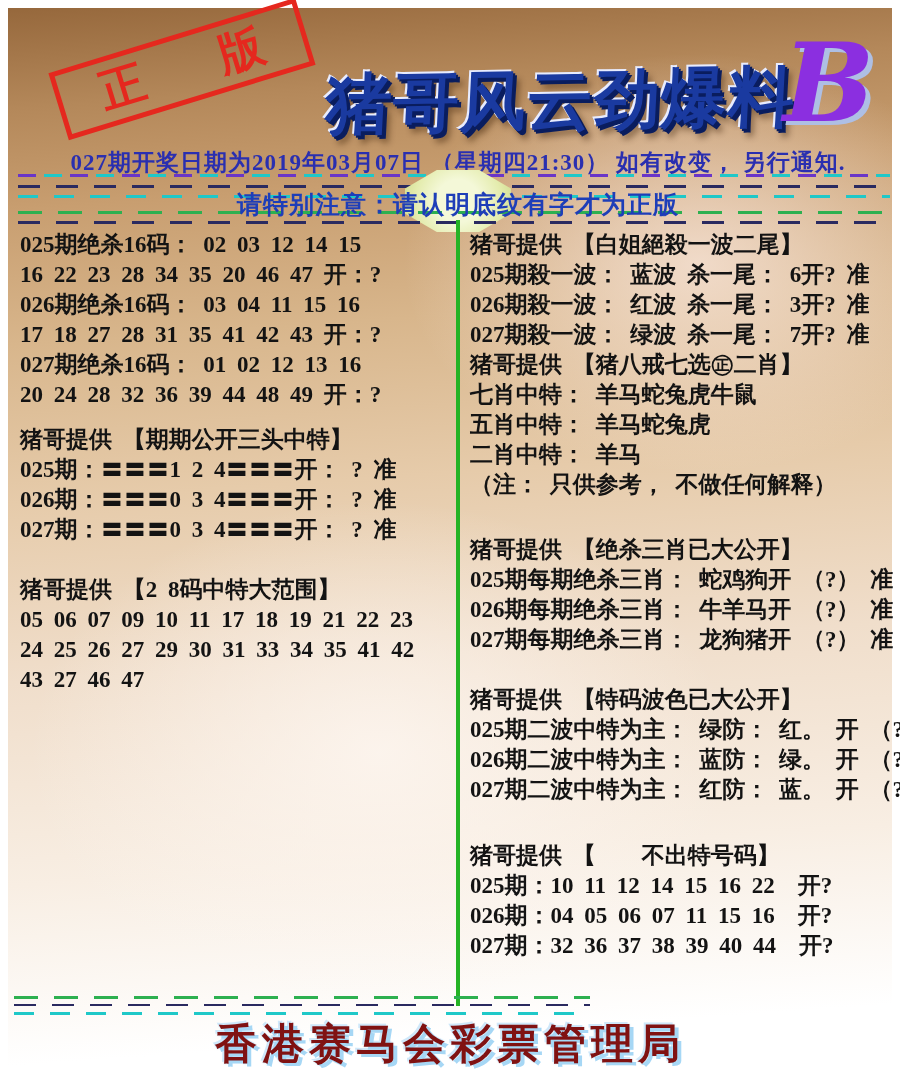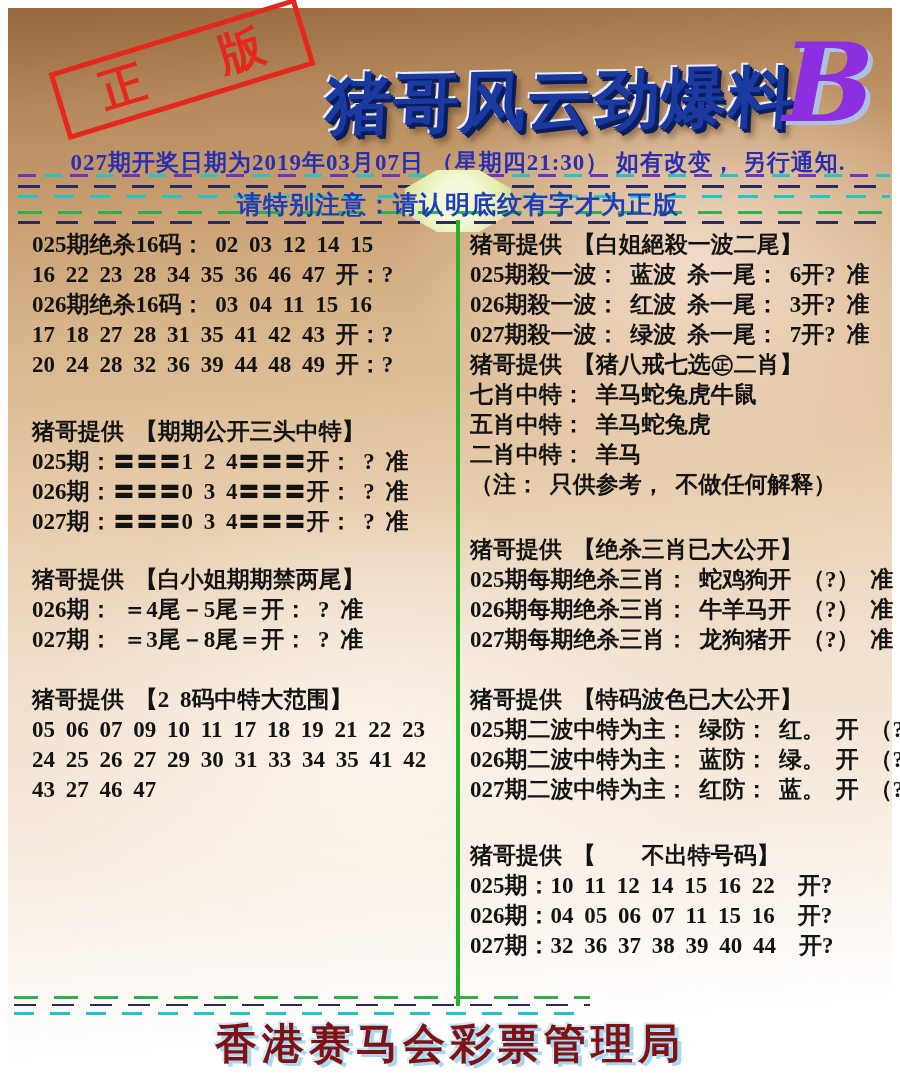--- a/index.html
+++ b/index.html
@@ -29,24 +29,24 @@
   .d-cyan{background:repeating-linear-gradient(90deg,#1fc8c8 0 20px,transparent 20px 36px);}
   .d-green{background:repeating-linear-gradient(90deg,#2db050 0 24px,transparent 24px 40px);}
   .medallion{position:absolute;left:397px;top:-4px;width:106px;height:62px;
     background:radial-gradient(circle at 50% 50%, #f4f8d8 0 35%, #e4ecae 70%, #cdd98a 100%);
     clip-path:polygon(30% 0,70% 0,100% 30%,100% 70%,70% 100%,30% 100%,0 70%,0 30%);}
   .notice-text{position:absolute;left:0;top:14px;width:900px;text-align:center;
     font-size:25px;font-weight:bold;color:#1e3eb8;letter-spacing:1px;}
   
   .vline{position:absolute;left:448px;top:212px;width:4px;height:786px;background:#25b325;}
   .col{position:absolute;top:222px;}
-  .col-left{left:24px;width:420px;}
+  .col-left{left:12px;width:420px;}
   .col-right{left:462px;width:432px;}
   .ln{font-size:23px;font-weight:bold;line-height:30px;color:#131313;white-space:nowrap;word-spacing:5px;}
-  .g28{margin-top:28px;} .g30{margin-top:30px;} .g33{margin-top:37px;} .g35{margin-top:35px;} .g36{margin-top:36px;}
+  .g28{margin-top:28px;} .g30{margin-top:30px;} .g33{margin-top:15px;} .g35{margin-top:35px;} .g36{margin-top:36px;}
   
   .bdash{position:absolute;height:3px;left:14px;width:576px;}
   .footer-title{position:absolute;left:0;top:1016px;width:900px;text-align:center;
     font-size:42px;font-weight:bold;color:#801212;letter-spacing:5px;
     text-shadow:4px 3px 0 #a6d7f5,-2px -2px 0 #cfe8fa,0 0 2px rgba(166,215,245,0.8);}
 </style>
 </head>
 <body>
 
 <div class="page">
@@ -68,35 +68,31 @@
       <div class="dash d-green" style="top:37px;"></div>
       <div class="dash d-navy" style="top:47px;"></div>
       <div class="notice-text">请特别注意：请认明底纹有字才为正版</div>
     </div>
 
     <div class="vline"></div>
 
     <div class="col col-left">
       <div>
         <div class="ln">025期绝杀16码： 02 03 12 14 15</div>
-        <div class="ln">16 22 23 28 34 35 36 46 47 开：?</div>
+        <div class="ln">16 22 23 28 34 35 20 46 47 开：?</div>
         <div class="ln">026期绝杀16码： 03 04 11 15 16</div>
         <div class="ln">17 18 27 28 31 35 41 42 43 开：?</div>
+        <div class="ln">027期绝杀16码： 01 02 12 13 16</div>
         <div class="ln">20 24 28 32 36 39 44 48 49 开：?</div>
       </div>
       <div class="g33">
         <div class="ln">猪哥提供 【期期公开三头中特】</div>
         <div class="ln">025期：〓〓〓1 2 4〓〓〓开： ? 准</div>
         <div class="ln">026期：〓〓〓0 3 4〓〓〓开： ? 准</div>
         <div class="ln">027期：〓〓〓0 3 4〓〓〓开： ? 准</div>
-      </div>
-      <div class="g28">
-        <div class="ln">猪哥提供 【白小姐期期禁两尾】</div>
-        <div class="ln">026期： ＝4尾－5尾＝开： ? 准</div>
-        <div class="ln">027期： ＝3尾－8尾＝开： ? 准</div>
       </div>
       <div class="g30">
         <div class="ln">猪哥提供 【2 8码中特大范围】</div>
         <div class="ln">05 06 07 09 10 11 17 18 19 21 22 23</div>
         <div class="ln">24 25 26 27 29 30 31 33 34 35 41 42</div>
         <div class="ln">43 27 46 47</div>
       </div>
     </div>
 
     <div class="col col-right">

